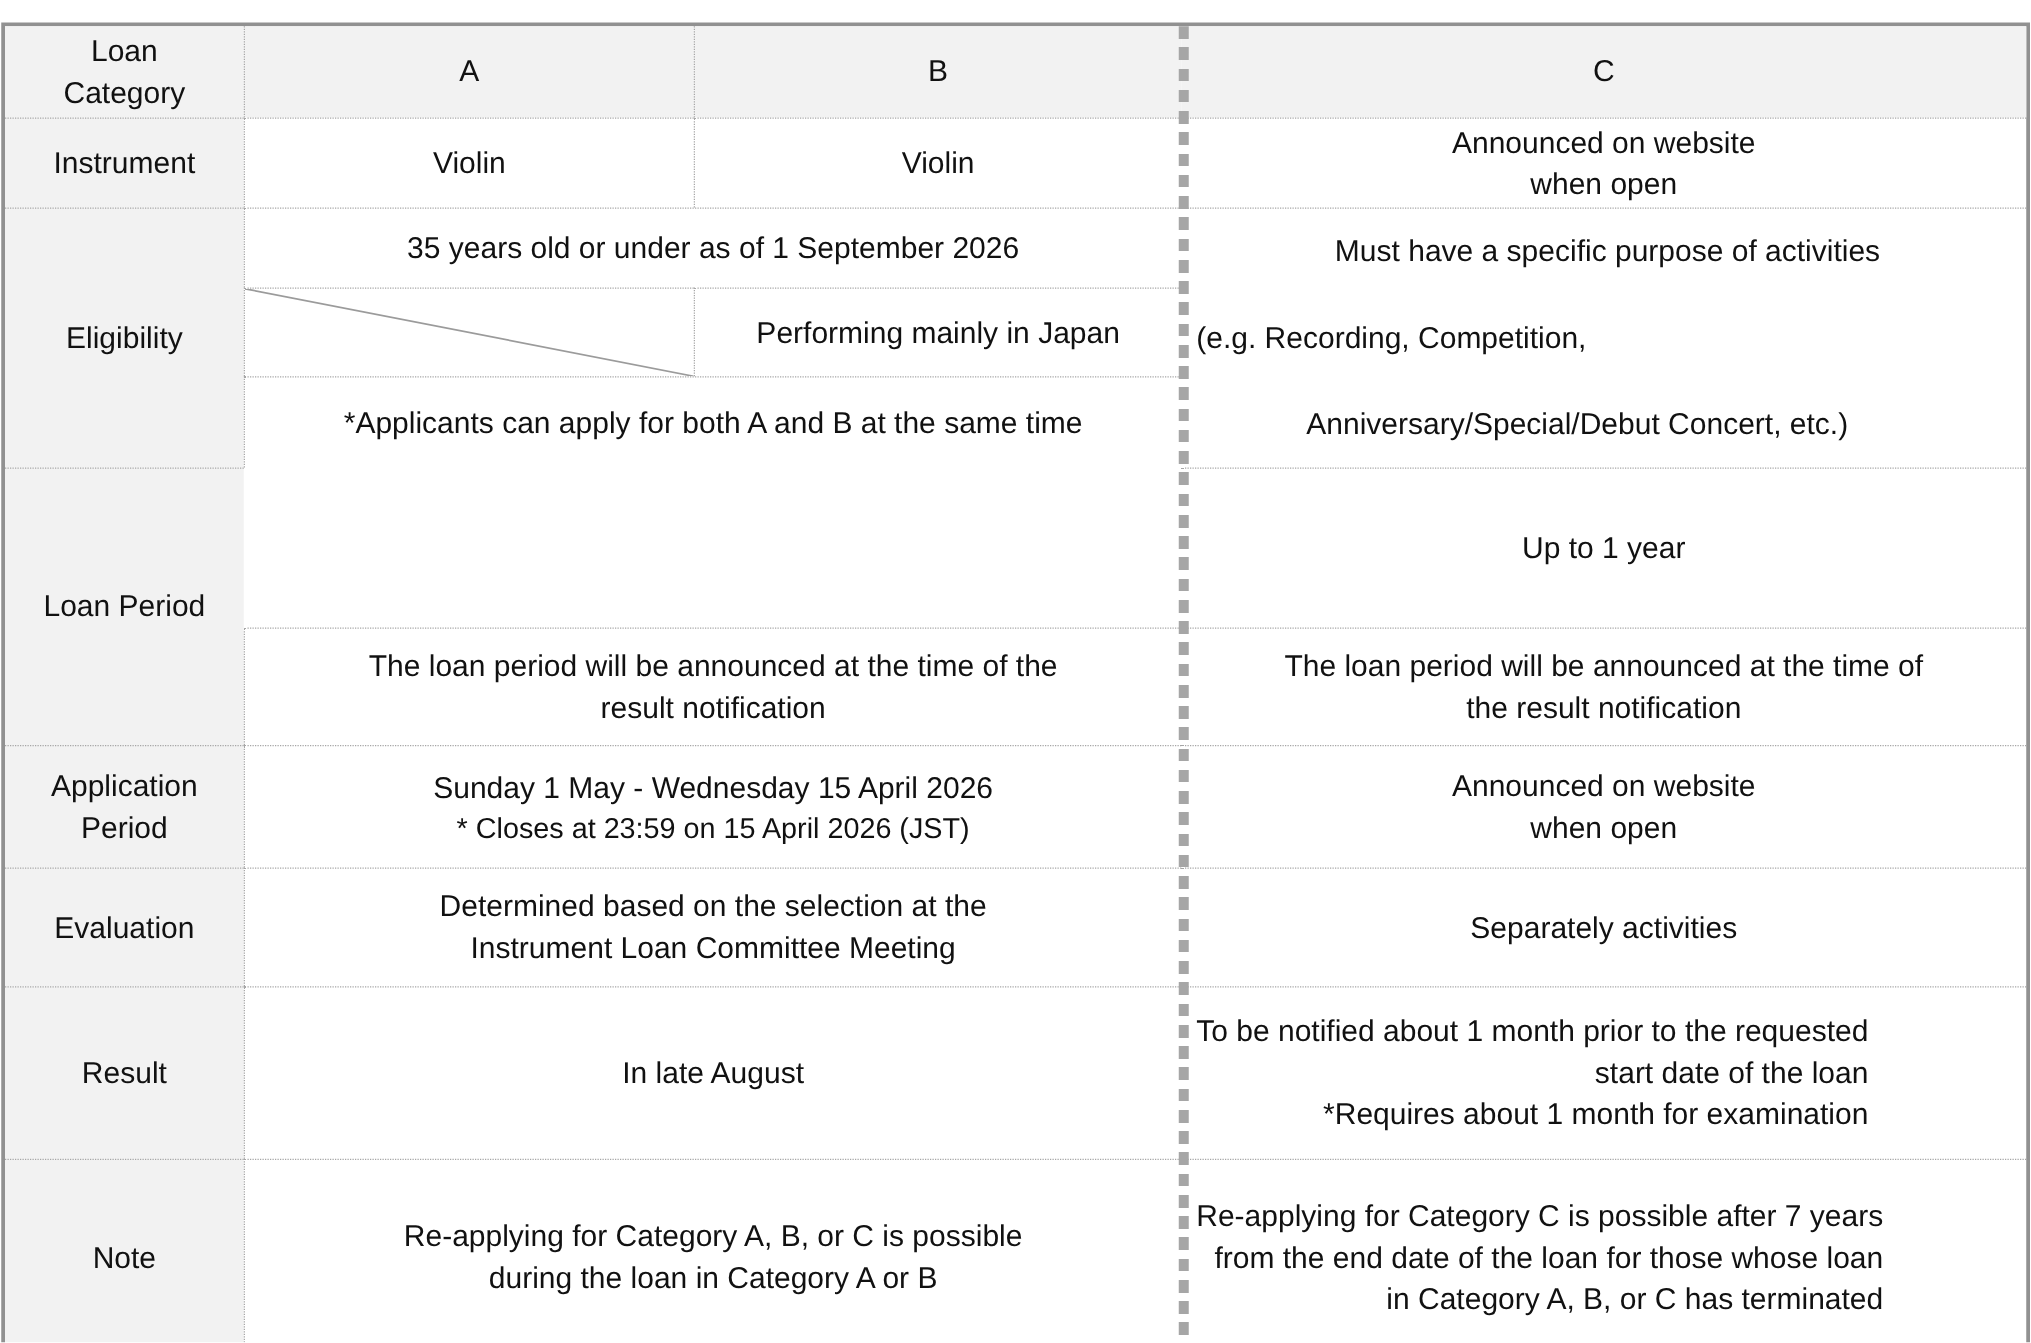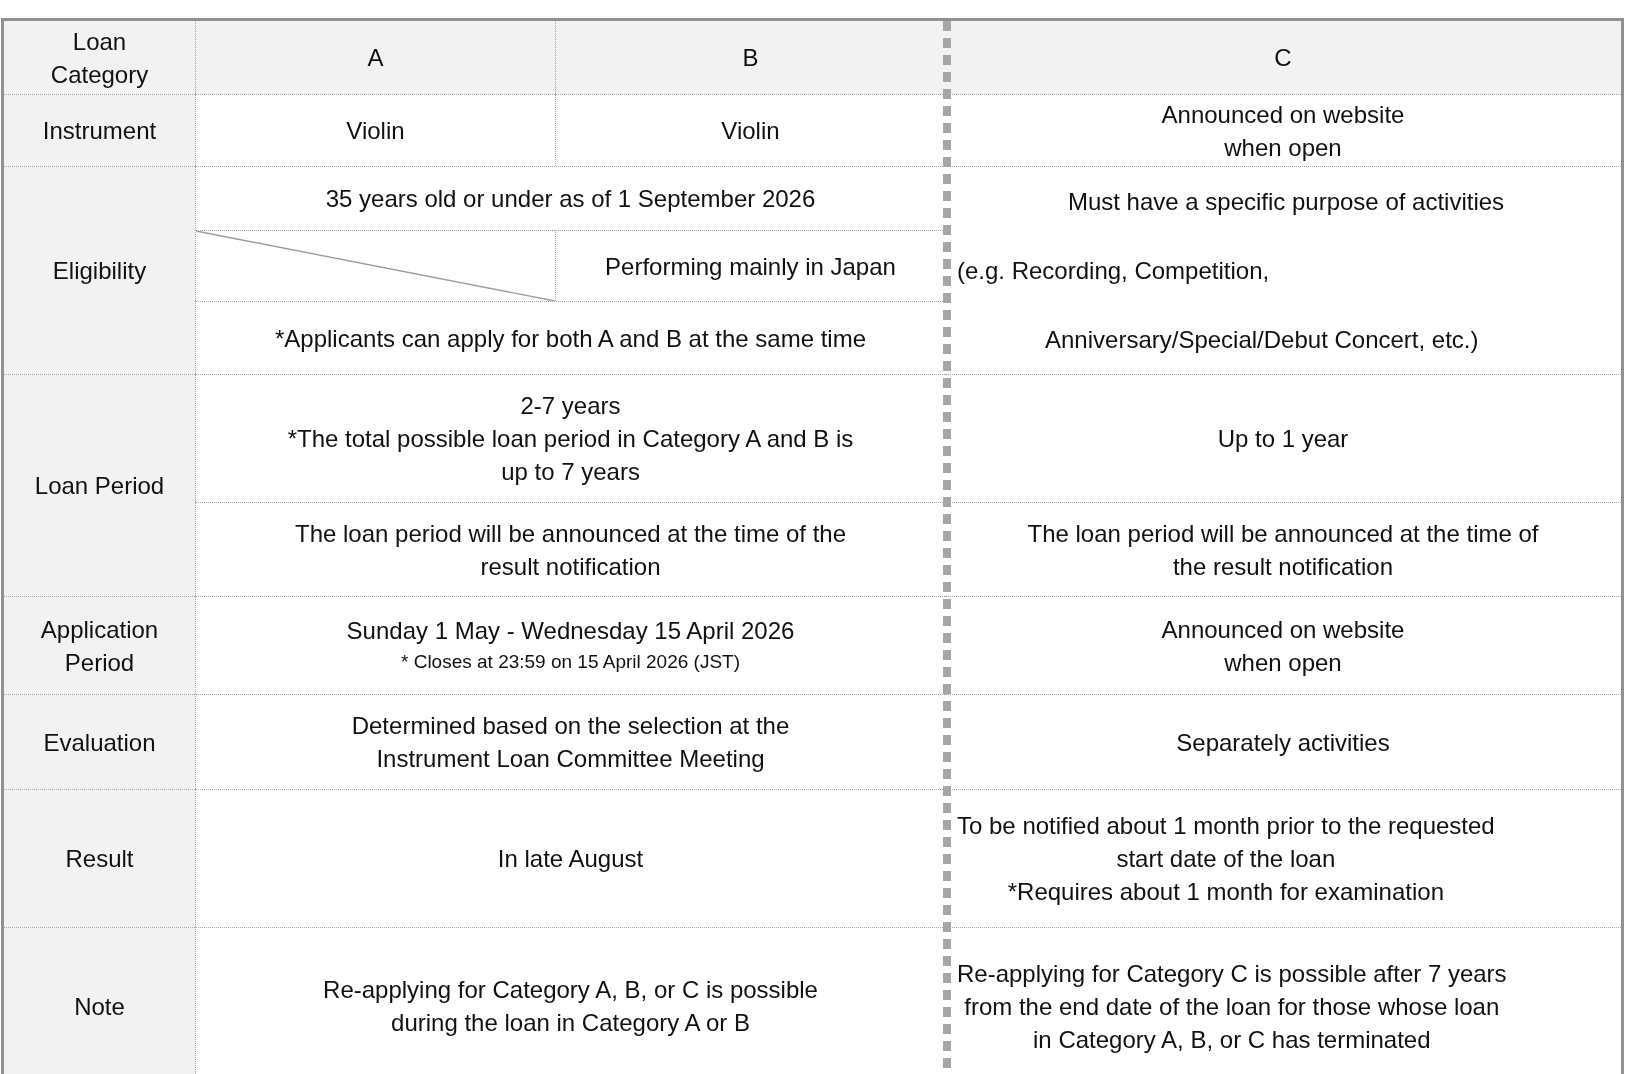--- a/index.html
+++ b/index.html
@@ -38,25 +38,25 @@
     text-align: center;
     box-sizing: border-box;
     overflow: hidden;
   }
   .gray { background: #f2f2f2; }
   .bt { border-top: 1px dotted #a6a6a6; }
   .bl { border-left: 1px dotted #a6a6a6; }
   .pre { white-space: pre-line; }
   .leftcell {
     align-items: flex-start;
-    text-align: center;
+    text-align: right;
     padding-left: 12px;
     padding-right: 22px;
   }
-  .small-note { font-size: 19px; line-height: 30px; }
+  .small-note { font-size: 23px; line-height: 30px; }
   .diag-wrap { position: relative; padding: 0; }
   .diag-wrap svg { display: block; width: 100%; height: 100%; }
   
   .elig-c { align-items: stretch; padding-left: 12px; padding-right: 6px; gap: 36px; }
   .elig-c .l1 { text-align: center; }
   .elig-c .l2 { text-align: left; }
   .elig-c .l3 { text-align: left; padding-left: 88px; }
   
   .heavy-dash {
     position: absolute;
@@ -126,23 +126,20 @@
     </div>
     <div class="cell bt bl r4c3">Performing mainly in Japan</div>
     <div class="cell bt bl r5ab">*Applicants can apply for both A and B at the same time</div>
     <div class="cell bt elig-c r3c4">
       <div class="l1">Must have a specific purpose of activities</div>
       <div class="l2">(e.g. Recording, Competition,</div>
       <div class="l3">Anniversary/Special/Debut Concert, etc.)</div>
     </div>
 
     <div class="cell gray bt r6c1">Loan Period</div>
-    <div class="cell bt bl pre r6ab">2-7 years
-*The total possible loan period in Category A and B is
-up to 7 years</div>
     <div class="cell bt r6c4">Up to 1 year</div>
     <div class="cell bt bl pre r7ab">The loan period will be announced at the time of the
 result notification</div>
     <div class="cell bt pre r7c4">The loan period will be announced at the time of
 the result notification</div>
 
     <div class="cell gray bt pre r8c1">Application
 Period</div>
     <div class="cell bt bl r8ab">
       <div>Sunday 1 May - Wednesday 15 April 2026</div>

